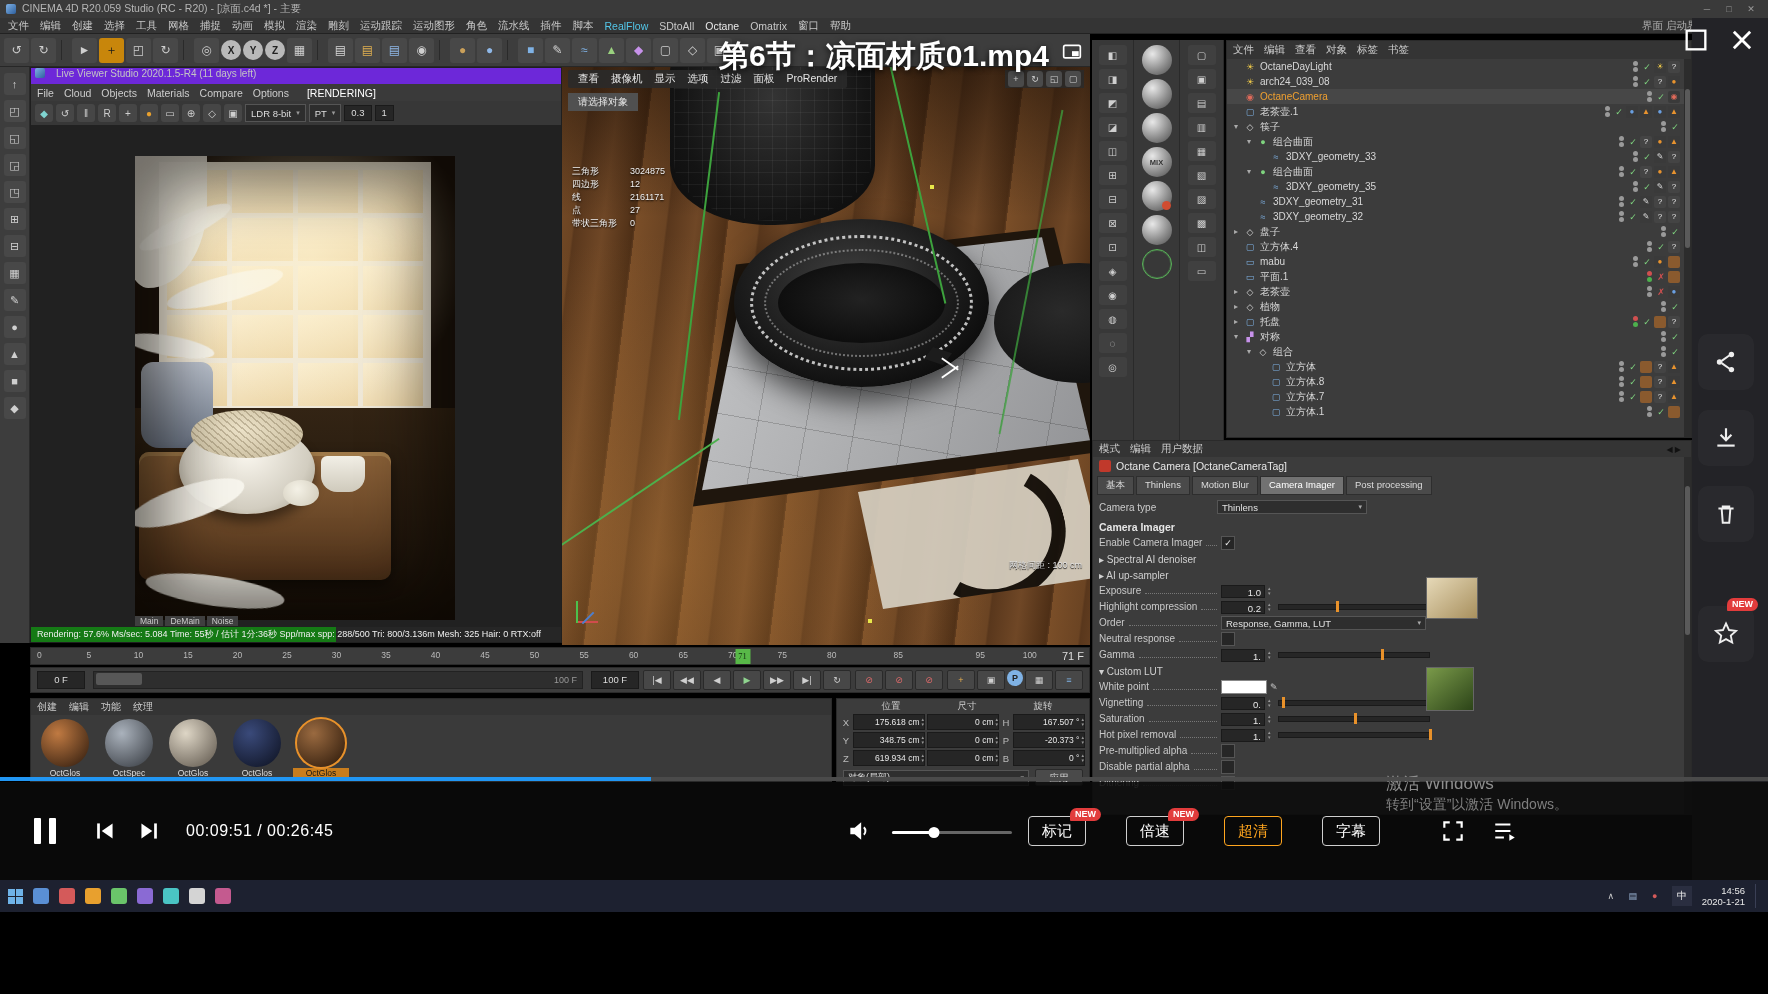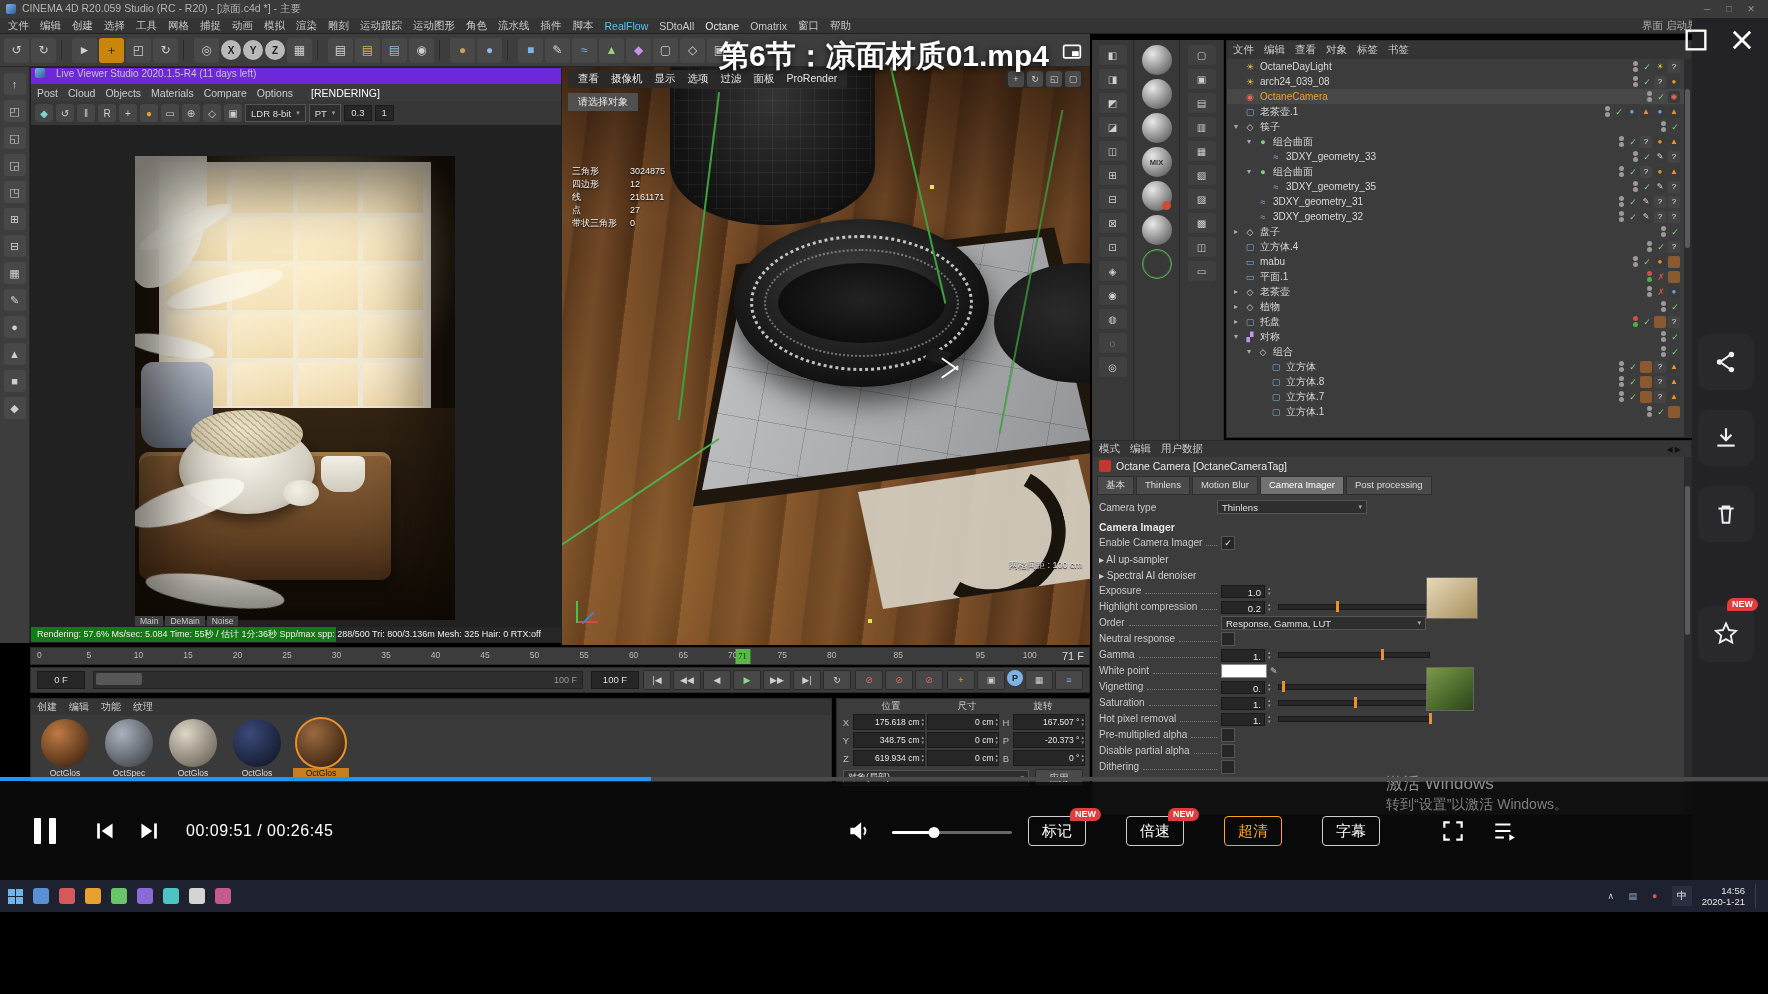--- a/index.html
+++ b/index.html
@@ -337,21 +337,21 @@
       <span class="ibox">◆</span>
     </div>
 
   <div id="liveviewer" class="abs">
     <div class="lv-title">
       <span class="appicon"></span>
       <span>Live Viewer Studio 2020.1.5-R4 (11 days left)</span>
     </div>
     <div class="lv-menu">
       <span style="display:flex;gap:10px;">
-          <span class="mi">Post</span>
+          <span class="mi">File</span>
           <span class="mi">Cloud</span>
           <span class="mi">Objects</span>
           <span class="mi">Materials</span>
           <span class="mi">Compare</span>
           <span class="mi">Options</span>
         </span>
       <span class="lv-rendering">[RENDERING]</span>
     </div>
     <div id="lvtools">
       <span style="display:flex;gap:3px;">
@@ -904,24 +904,24 @@
         <div class="prow">
           <span class="plabel">
             <span>Enable Camera Imager</span>
             <i class="dotfill"></i>
           </span>
           <span class="pctl">
             <span class="pcheck">✓</span>
           </span>
         </div>
         <div class="prow">
+          <span class="psec">▸  Spectral AI denoiser</span>
+        </div>
+        <div class="prow">
           <span class="psec">▸  AI up-sampler</span>
-        </div>
-        <div class="prow">
-          <span class="psec">▸  Spectral AI denoiser</span>
         </div>
         <div class="prow">
           <span class="plabel">
             <span>Exposure</span>
             <i class="dotfill"></i>
           </span>
           <span class="pctl">
             <span class="pval">1.0</span>
             <span class="pud">
               <i>▴</i>
@@ -974,20 +974,23 @@
           <span class="pctl">
             <span class="pval">1.</span>
             <span class="pud">
               <i>▴</i>
               <i>▾</i>
             </span>
             <span class="ptrack">
               <i class="phandle" style="left: 68%;"></i>
             </span>
           </span>
+        </div>
+        <div class="prow">
+          <span class="psec">▾  Custom LUT</span>
         </div>
         <div class="prow">
           <span class="plabel">
             <span>White point</span>
             <i class="dotfill"></i>
           </span>
           <span class="pctl">
             <span class="pswatch"></span>
             <span class="ppen">✎</span>
           </span>

